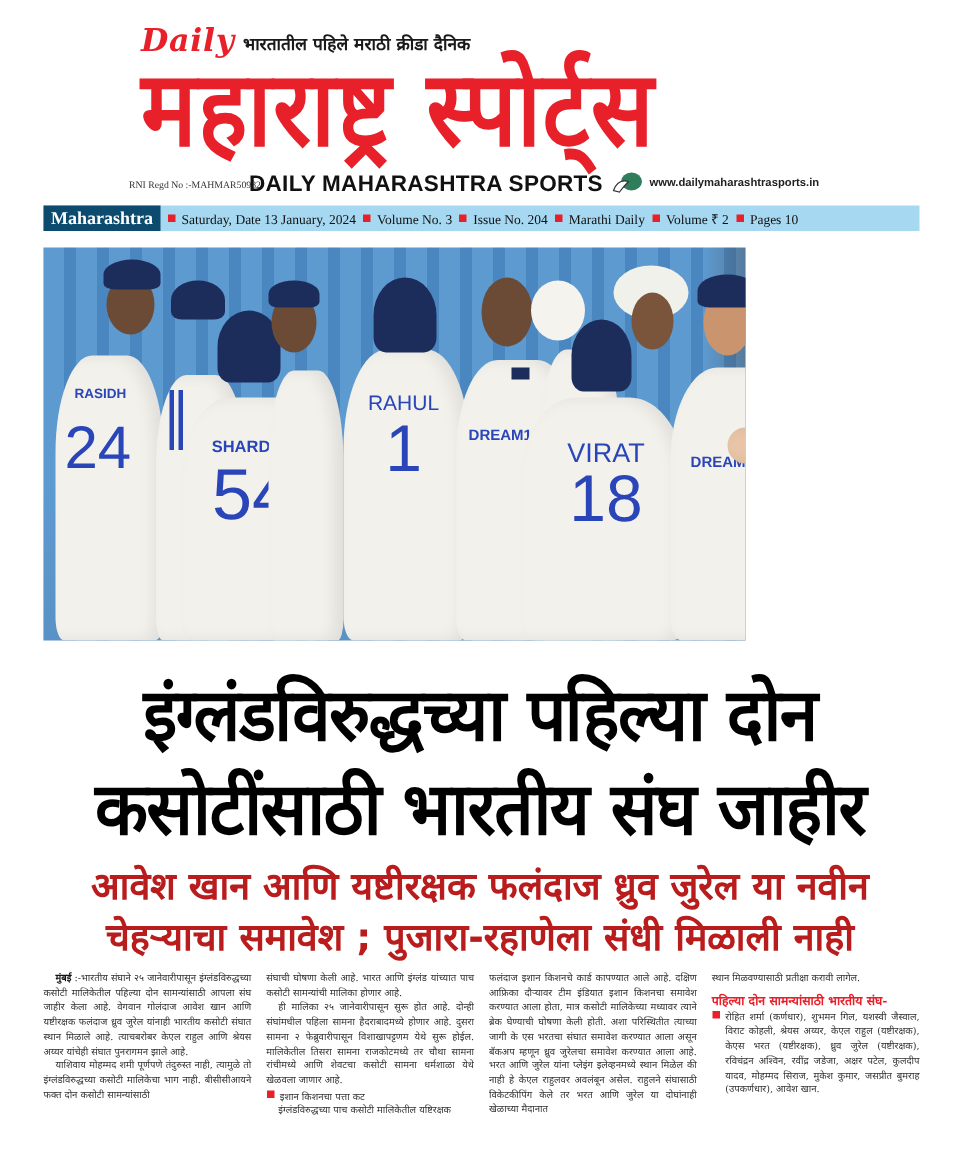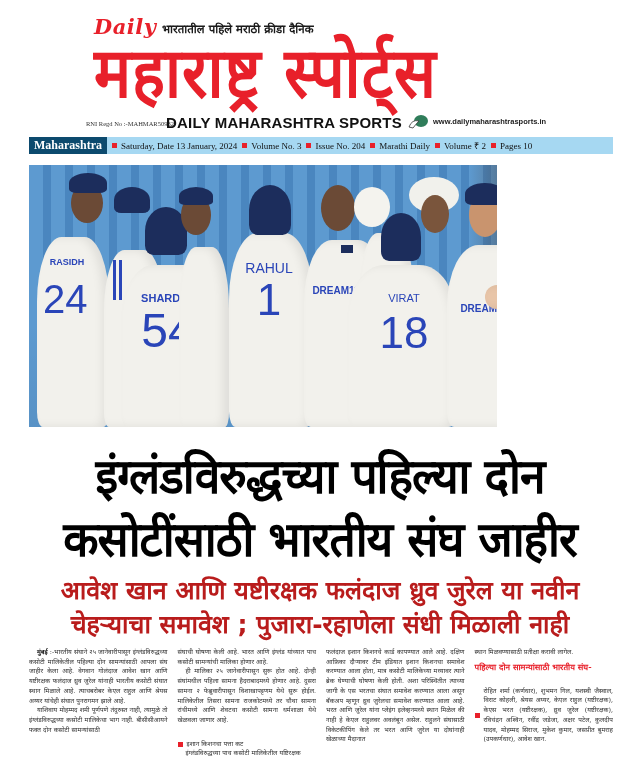--- a/index.html
+++ b/index.html
@@ -38,21 +38,21 @@
 
   .headline { position: absolute; left: 20px; top: 448px; width: 600px; text-align: center; font-weight: bold; font-size: 46px; line-height: 60px; color: #000; letter-spacing: -1px; transform: scaleY(1.05); }
 
   .subhead { position: absolute; left: 20px; top: 574px; width: 600px; text-align: center; font-weight: bold; font-size: 25px; line-height: 34px; color: #b91c1c; }
 
   .body-cols { position: absolute; left: 29px; top: 648px; width: 584px; display: flex; gap: 10px; }
   .col { width: 139px; font-family: "DejaVu Serif", serif; font-size: 6.4px; line-height: 9.7px; color: #333; text-align: justify; }
   .col p { margin: 0; text-indent: 8px; }
   .col p.noind { text-indent: 0; }
   .col .dateline { font-weight: bold; color: #111; }
-  .col .bullet { display: flex; align-items: center; margin-top: 14px; }
+  .col .bullet { display: flex; align-items: flex-start; margin-top: 1px; }
   .col .bullet .sq { width: 5px; height: 5px; background: #e8202a; margin-right: 4px; flex: 0 0 auto; }
   .col .side-title { color: #e8202a; font-weight: bold; font-size: 8.2px; line-height: 12px; margin-top: 3px; }
 </style>
 </head>
 <body>
 
 <div class="masthead">
   <span class="daily">Daily</span>
   <span class="tagline">भारतातील पहिले मराठी क्रीडा दैनिक</span>
   <div class="logo-title">महाराष्ट्र स्पोर्ट्स</div>
@@ -117,21 +117,21 @@
   <div class="player" style="left:275px; top:75px; width:82px; height:187px;"></div>
   <div class="head" style="left:292px; top:20px; width:34px; height:46px;"></div>
   <div class="stripe" style="left:312px; top:80px; width:12px; height:8px; background:#1c2d5c;"></div>
   <div class="jersey-name" style="left:282px; top:120px; width:50px; font-size:10px;">DREAM11</div>
 
   <div class="player" style="left:330px; top:68px; width:55px; height:194px;"></div>
   <div class="cap" style="left:325px; top:22px; width:36px; height:40px; background:#f4f3ee; border-radius:50%;"></div>
 
   <div class="player" style="left:318px; top:100px; width:110px; height:162px;"></div>
   <div class="cap" style="left:352px; top:48px; width:40px; height:48px;"></div>
-  <div class="jersey-name" style="left:330px; top:127px; width:90px; font-size:11px; font-weight:normal;">VIRAT</div>
+  <div class="jersey-name" style="left:330px; top:127px; width:90px; font-size:18px; font-weight:normal;">VIRAT</div>
   <div class="jersey-num" style="left:330px; top:143px; width:90px; font-size:44px;">18</div>
 
   <div class="cap" style="left:380px; top:12px; width:50px; height:36px; background:#f1f1ec; border-radius:50%;"></div>
   <div class="head" style="left:392px; top:30px; width:28px; height:38px; background:#7a553c;"></div>
 
   <div class="player" style="left:418px; top:80px; width:92px; height:182px;"></div>
   <div class="head" style="left:440px; top:28px; width:32px; height:44px; background:#c9946e;"></div>
   <div class="cap" style="left:436px; top:18px; width:40px; height:22px;"></div>
   <div class="jersey-name" style="left:425px; top:138px; width:60px; font-size:10px;">DREAM11</div>
   <div class="player" style="left:456px; top:120px; width:70px; height:24px; background:#e8c5a8; border-radius:12px;"></div>

